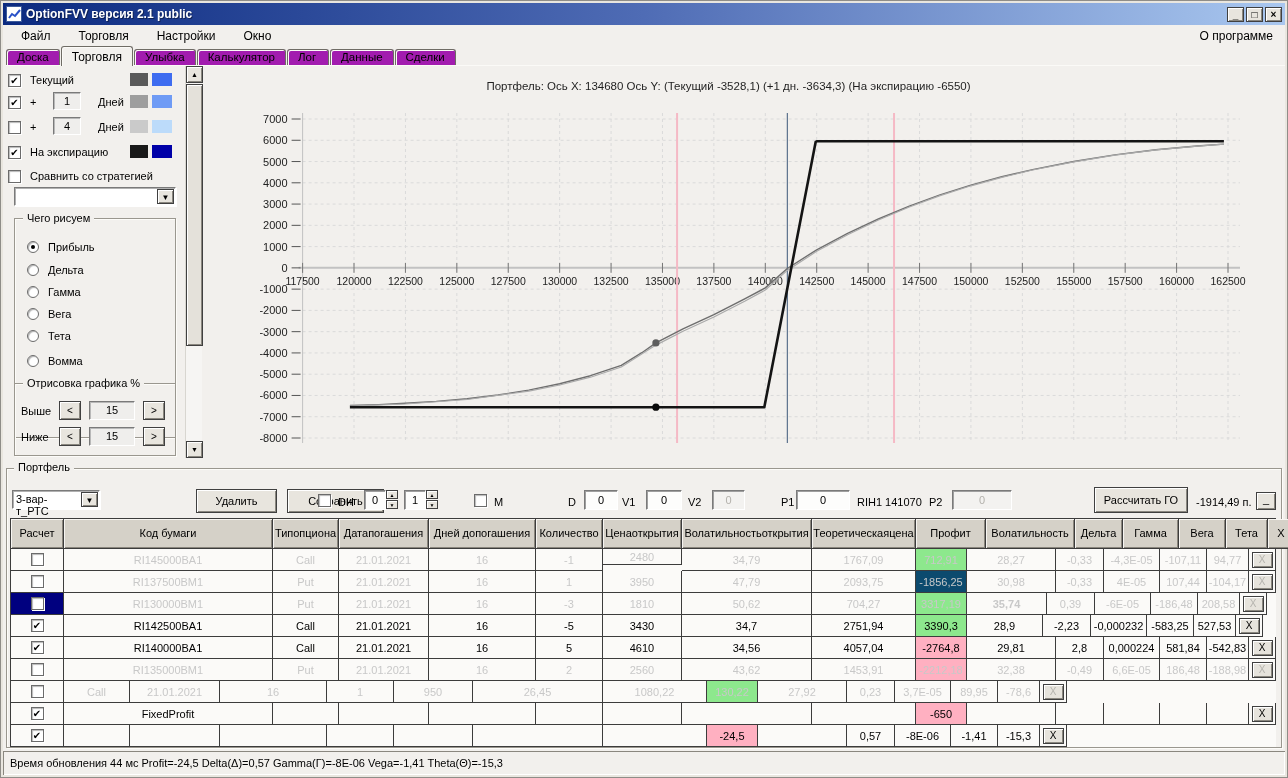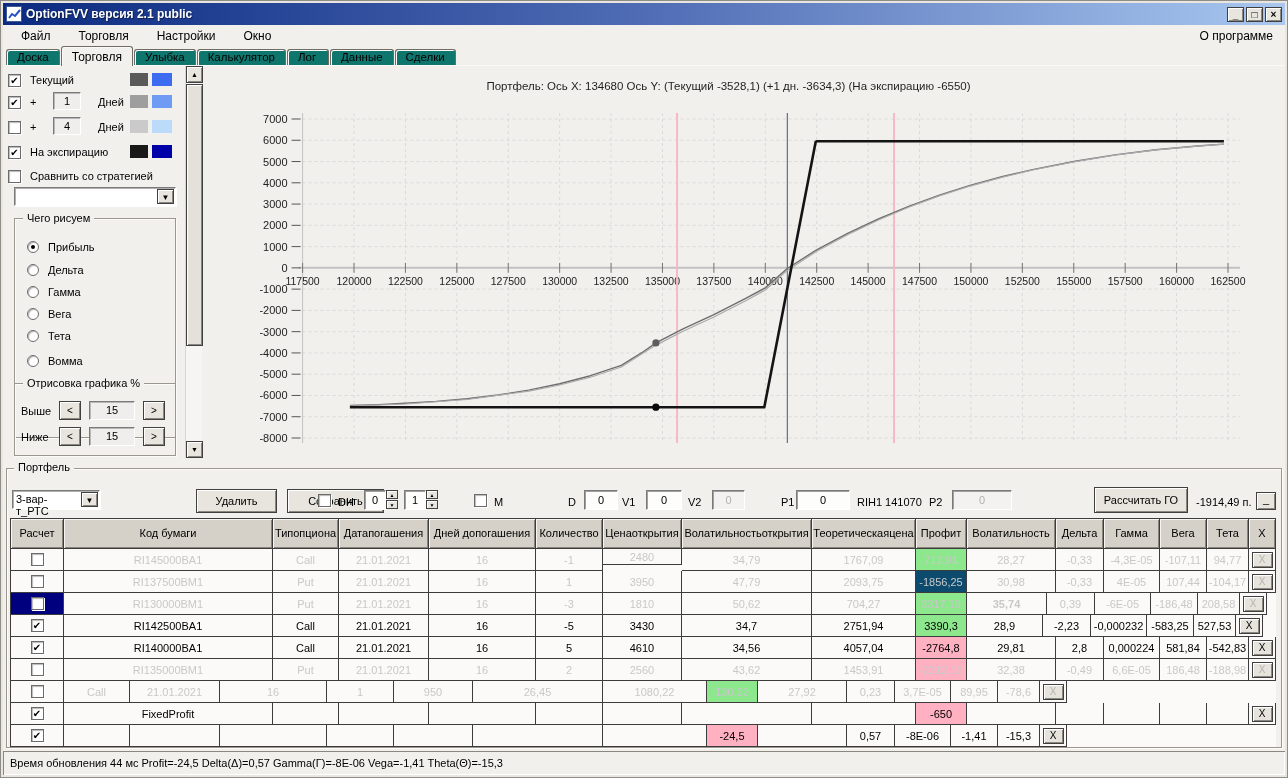--- a/index.html
+++ b/index.html
@@ -17,21 +17,21 @@
   .app-icon svg { position:absolute; left:0; top:0; }
   .winbtn { width:17px; height:15px; margin-left:2px; background:#e8e5de; border:1px solid #404040;
             box-shadow: inset 1px 1px 0 #ffffff, inset -1px -1px 0 #8a877f;
             font-size:10px; font-weight:bold; text-align:center; line-height:13px; color:#000; }
   
   .menubar { position:absolute; left:3px; top:25px; right:3px; height:21px; display:flex; align-items:center; font-size:12px; }
   .menu-item { padding:2px 10px; margin-left:8px; }
   .menu-right { margin-left:auto; padding:2px 12px; }
   
   .tabstrip { position:absolute; left:6px; top:46px; right:3px; height:20px; display:flex; align-items:flex-end; }
-  .tab { height:17px; background:#0f766e; border:1px solid #6f6c65; border-bottom:none;
+  .tab { height:17px; background:#a21caf; border:1px solid #6f6c65; border-bottom:none;
          border-top-left-radius:3px; border-top-right-radius:3px; padding:1px 10px 0 10px;
          box-shadow: inset 1px 1px 0 #fbfaf7; margin-right:1px; font-size:11.5px; }
   .tab.active { height:20px; padding-top:3px; background:#f2f0ed; position:relative; z-index:3; font-size:12px; }
   .tabpage-top { position:absolute; left:6px; top:65px; right:3px; height:1px; background:#fbfaf7; }
   
   .left-panel { position:absolute; left:8px; top:66px; width:177px; height:392px; }
   .lrow { position:absolute; height:16px; display:flex; align-items:center; left:0; right:0; }
   .cb { width:13px; height:13px; background:#fff; border:1px solid #6b6b6b;
         box-shadow: inset 1px 1px 1px rgba(0,0,0,.28), 1px 1px 0 #fff;
         font-size:10px; line-height:11px; text-align:center; font-weight:bold; flex:none; }
@@ -410,21 +410,21 @@
         <div class="tcell th" style="width: 130px; height: 30px;">
           <span>Волатильность</span>
           <br>
           <span>открытия</span>
         </div>
         <div class="tcell th" style="width: 104px; height: 30px;">
           <span>Теоретическая</span>
           <br>
           <span>цена</span>
         </div>
-        <div class="tcell th" style="width: 51px; height: 30px;">
+        <div class="tcell th" style="width: 70px; height: 30px;">
           <span>Профит</span>
         </div>
         <div class="tcell th" style="width: 89px; height: 30px;">
           <span>Волатильность</span>
         </div>
         <div class="tcell th" style="width: 48px; height: 30px;">
           <span>Дельта</span>
         </div>
         <div class="tcell th" style="width: 56px; height: 30px;">
           <span>Гамма</span>

